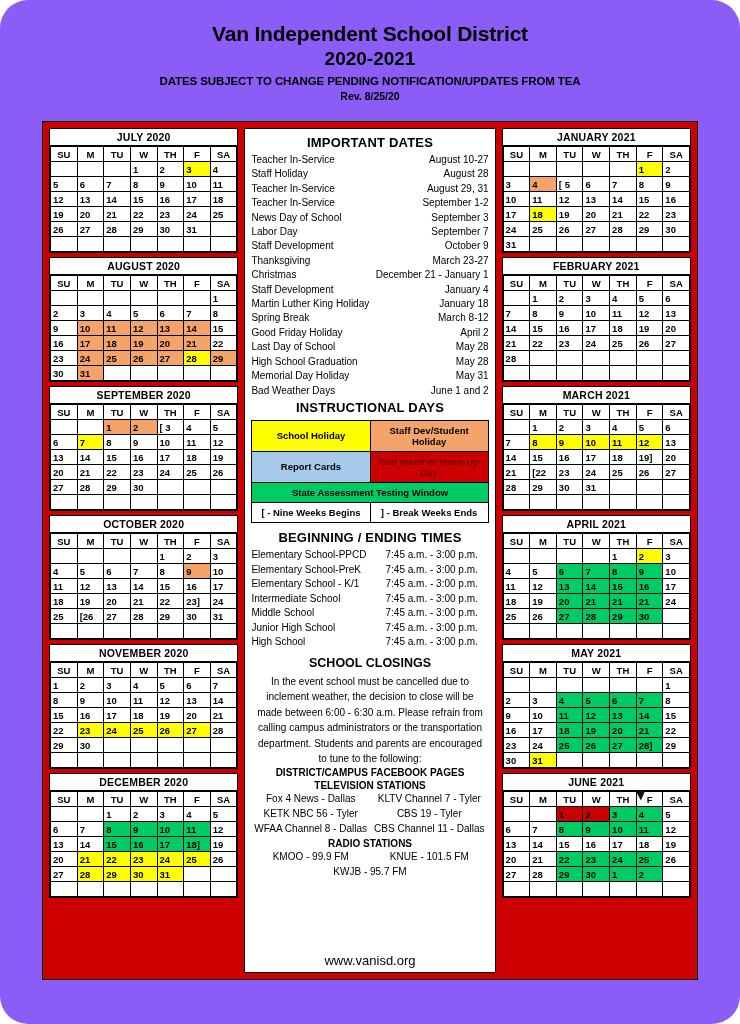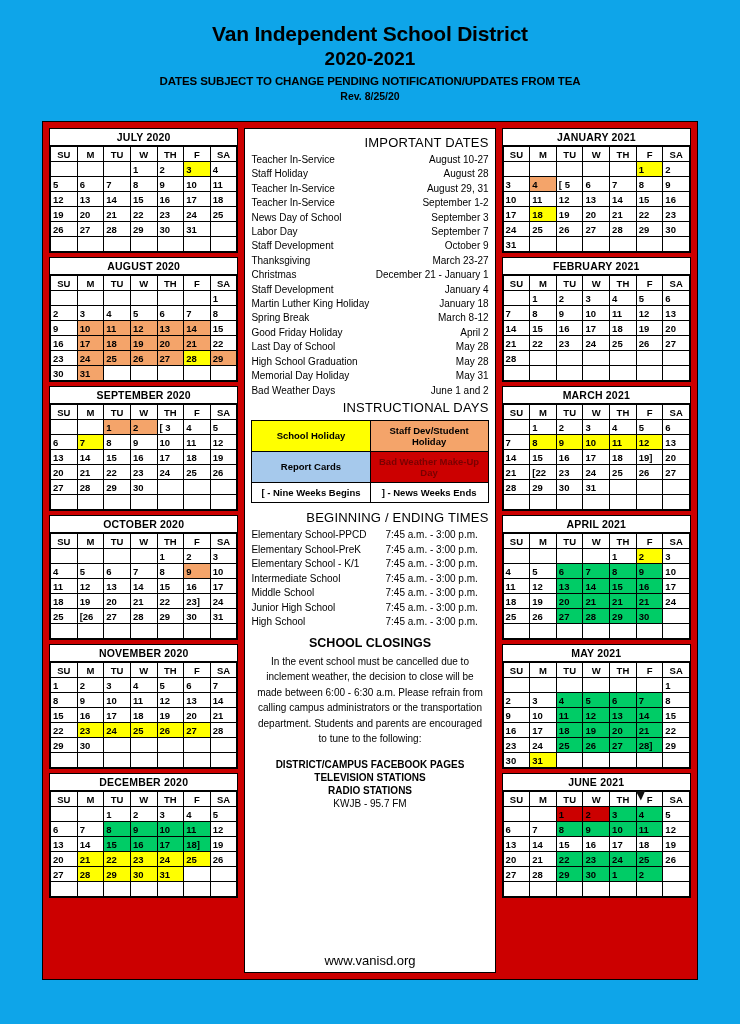--- a/index.html
+++ b/index.html
@@ -5,22 +5,23 @@
 <style>
   * { box-sizing: border-box; }
   html, body {
     margin: 0; padding: 0;
     background: #ffffff;
     font-family: "Liberation Sans", sans-serif;
   }
   #page {
     width: 740px; height: 1024px;
     position: relative;
-    background: #0ea5e9;
+    background: #8b5cf6;
     overflow: hidden;
+    border-radius: 28px;
   }
 
   
   .header { text-align: center; padding-top: 22px; }
   .hdr-title {
     font-size: 21px; font-weight: bold; color: #000;
     letter-spacing: -0.2px; line-height: 1.18;
   }
   .hdr-years {
     font-size: 19px; font-weight: bold; color: #000;
@@ -89,23 +90,23 @@
   
   .panel {
     background: #fff;
     border: 1px solid #000;
     height: 100%;
     padding: 4px 6px 4px 6px;
     display: flex;
     flex-direction: column;
   }
   .sec-title {
-    text-align: right;
+    text-align: center;
     font-size: 13px;
-    font-weight: normal;
+    font-weight: bold;
     letter-spacing: 0.2px;
     margin: 2px 0 3px 0;
   }
   .date-row {
     display: flex;
     justify-content: space-between;
     font-size: 10px;
     line-height: 14.4px;
     color: #000;
   }
@@ -141,21 +142,21 @@
     text-align: center; font-size: 12.5px; font-weight: bold;
     margin: 6px 0 4px 0;
   }
   .closing-body {
     font-size: 10px; line-height: 15.4px;
     text-align: center; color: #000;
     padding: 0 4px;
   }
   .fb-line {
     text-align: center; font-size: 10px; font-weight: bold;
-    margin-top: 12px; color: #000;
+    color: #000;
   }
   .tv-title, .radio-title {
     text-align: center; font-size: 10px; font-weight: bold;
     margin-top: 2px; color: #000;
   }
   .two-col {
     display: flex; font-size: 10px; line-height: 15px; color: #000;
   }
   .two-col .a, .two-col .b { width: 50%; text-align: center; }
   .one-col { text-align: center; font-size: 10px; line-height: 15px; color:#000; }
@@ -703,22 +704,25 @@
             <tbody>
                 <tr>
               <td class="c-yellow">School Holiday</td>
               <td class="c-orange">Staff Dev/Student Holiday</td>
             </tr>
             <tr>
               <td class="c-blue">Report Cards</td>
               <td class="bw">Bad Weather Make-Up Day</td>
             </tr>
             <tr>
+              <td class="c-green" colspan="2">State Assessment Testing Window</td>
+            </tr>
+            <tr>
               <td>[  -  Nine Weeks Begins</td>
-              <td>] - News Weeks Ends</td>
+              <td>] - Break Weeks Ends</td>
             </tr>
           </tbody>
             </table>
         </div>
 
         <div class="sec-title" style="margin-top:7px;">BEGINNING / ENDING TIMES</div>
         <div id="times-list">
             <div class="times-row">
               <span class="lbl">Elementary School-PPCD</span>
               <span class="val">7:45 a.m. - 3:00 p.m.</span>
@@ -747,21 +751,39 @@
               <span class="lbl">High School</span>
               <span class="val">7:45 a.m. - 3:00 p.m.</span>
             </div>
           </div>
 
         <div class="closing-title">SCHOOL CLOSINGS</div>
         <div class="closing-body">In the event school must be cancelled due to inclement weather, the decision to close will be made between 6:00 - 6:30 a.m.  Please refrain from calling campus administrators or the transportation department. Students and parents are encouraged to tune to the following:</div>
 
         <div class="fb-line">DISTRICT/CAMPUS FACEBOOK PAGES</div>
         <div class="tv-title">TELEVISION STATIONS</div>
+        <div id="tv-list">
+            <div class="two-col">
+              <div class="a">Fox 4 News - Dallas</div>
+              <div class="b">KLTV Channel 7 - Tyler</div>
+            </div>
+            <div class="two-col">
+              <div class="a">KETK NBC 56 - Tyler</div>
+              <div class="b">CBS 19 - Tyler</div>
+            </div>
+            <div class="two-col">
+              <div class="a">WFAA Channel 8 - Dallas</div>
+              <div class="b">CBS Channel 11 - Dallas</div>
+            </div>
+          </div>
         <div class="radio-title">RADIO STATIONS</div>
+        <div class="two-col">
+          <div class="a">KMOO - 99.9 FM</div>
+          <div class="b">KNUE - 101.5 FM</div>
+        </div>
         <div class="one-col">KWJB - 95.7 FM</div>
 
         <div class="spacer"></div>
         <div class="url">www.vanisd.org</div>
       </div>
     </div>
 
     <div class="col col-right" id="col-right">
         <div class="month-wrap">
           <div class="month-title">JANUARY 2021</div>

